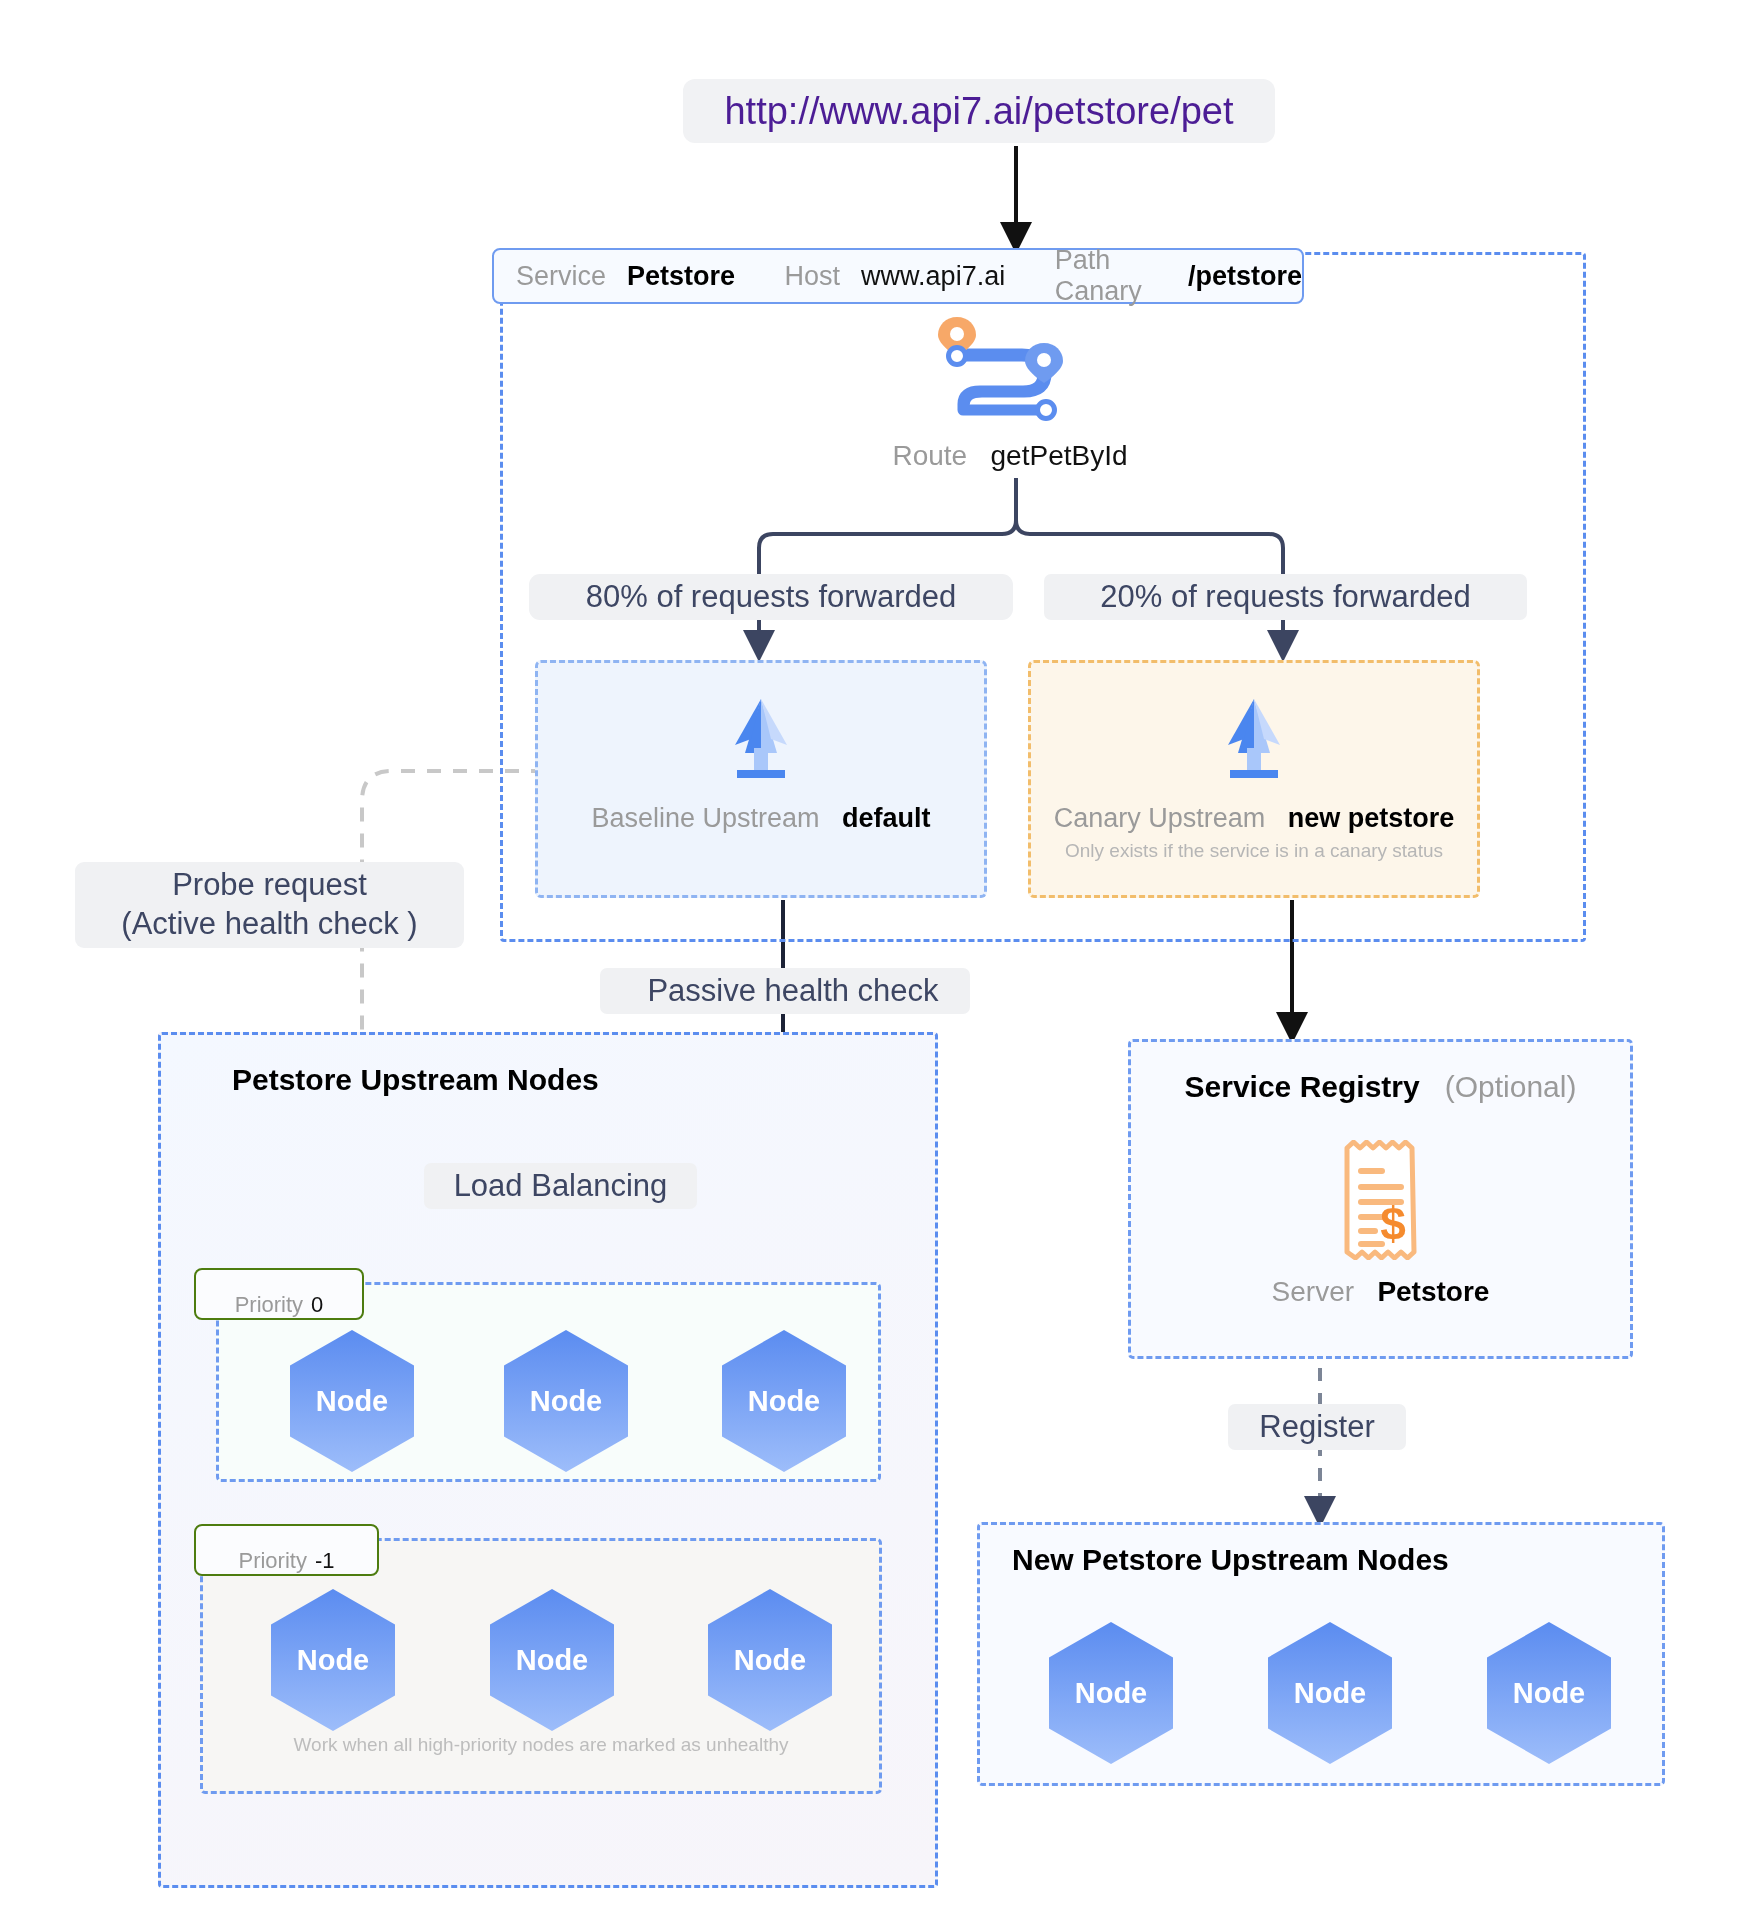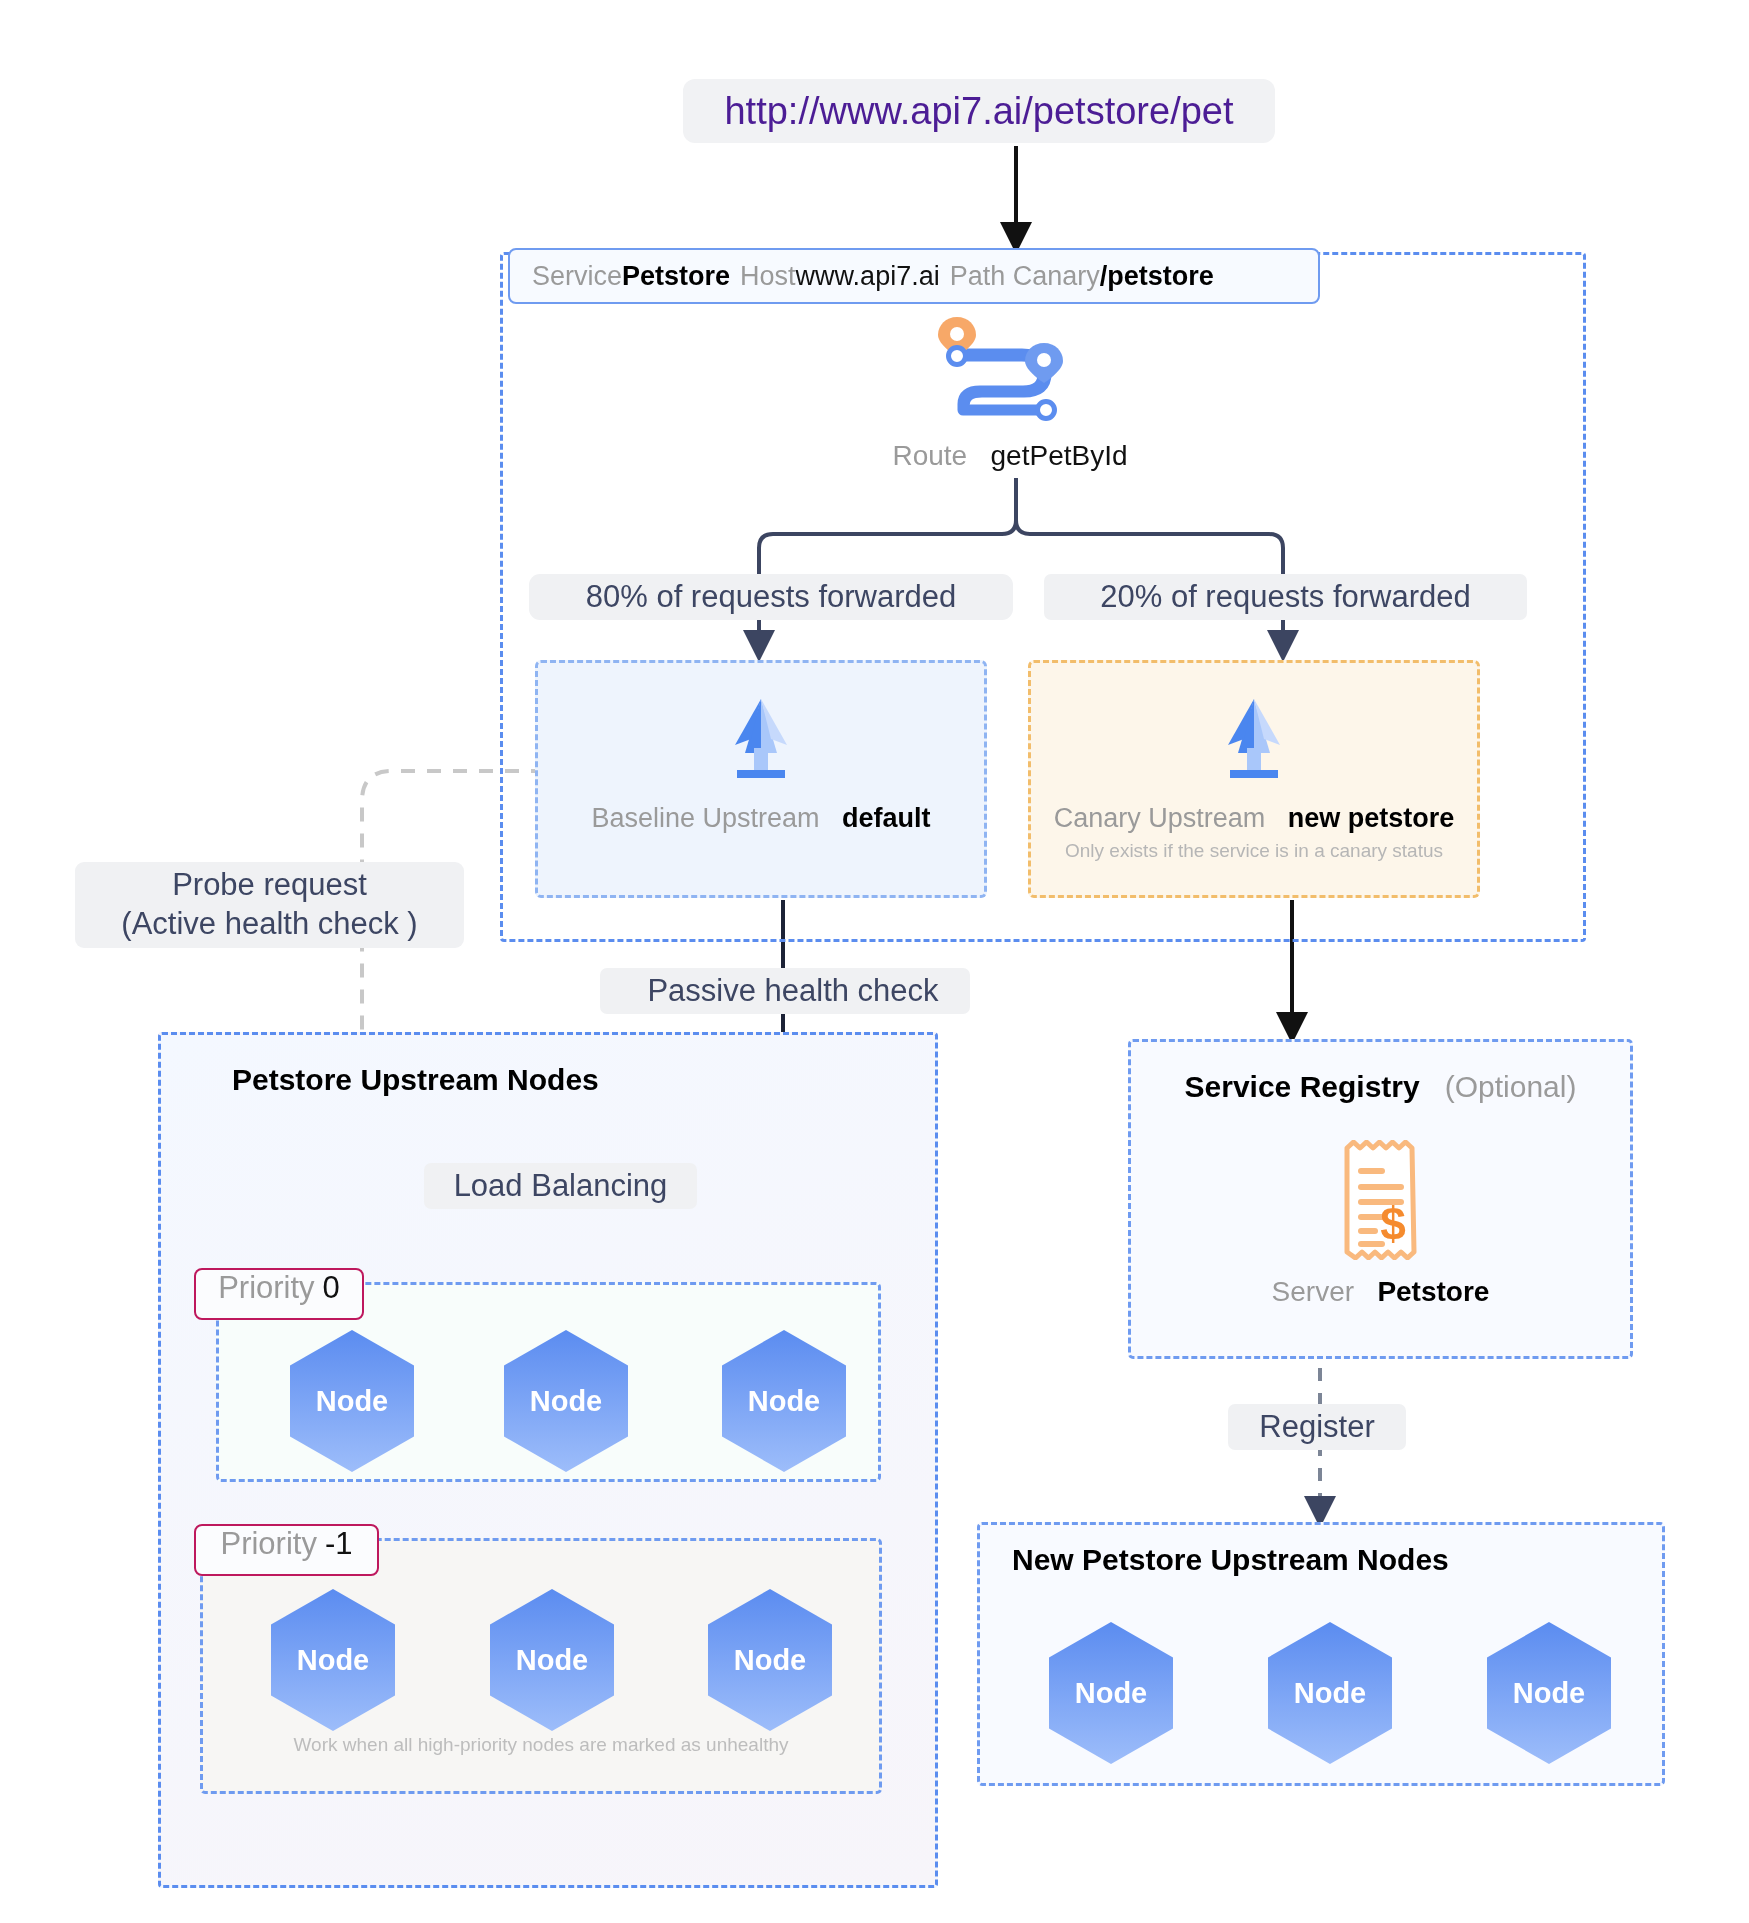--- a/index.html
+++ b/index.html
@@ -38,24 +38,23 @@
   }
 
   
   #service-header {
     position: absolute;
     left: 492px; top: 248px; width: 812px; height: 56px;
     border: 2px solid #6f9bf0;
     border-radius: 8px;
     background: #f7faff;
     display: flex; align-items: center;
-    padding-left: 22px; gap: 0;
+    padding-left: 22px; gap: 21px;
     font-size: 27px;
     z-index: 6;
-    margin-left: 16px;
   }
   .lbl-muted { color: #9a9a9a; }
   .lbl-strong { color: #000; font-weight: bold; }
   .lbl-plain  { color: #111; }
   .sp { display:inline-block; width: 10px; }
 
   
   #route-icon { position: absolute; left: 930px; top: 312px; width: 140px; height: 110px; }
   #route-label {
     position: absolute; left: 880px; top: 440px; width: 260px;
@@ -121,23 +120,23 @@
 
   
   .priority-box {
     position: absolute; border: 3px dashed #6f9bf0; border-radius: 5px;
   }
   #priority0-box { left: 216px; top: 1282px; width: 665px; height: 200px; background: #f8fdfb; }
   #priority1-box { left: 200px; top: 1538px; width: 682px; height: 256px; background: #f7f6f4; }
 
   .priority-tag {
     position: absolute;
-    border: 2px solid #be185d; border-radius: 8px; background: #fbfcfe;
-    display: flex; align-items: flex-start; justify-content: center;
-    font-size: 31px; white-space: nowrap; z-index: 5;
+    border: 2px solid #4d7c0f; border-radius: 8px; background: #fbfcfe;
+    display: flex; align-items: flex-end; justify-content: center;
+    font-size: 22px; white-space: nowrap; z-index: 5;
   }
   #priority0-tag { left: 194px; top: 1268px; width: 170px; height: 52px; }
   #priority1-tag { left: 194px; top: 1524px; width: 185px; height: 52px; }
   .pt-label { color: #9a9a9a; }
   .pt-value { color: #111; margin-left: 8px; }
 
   
   .node {
     position: absolute; width: 124px; height: 142px;
     display: flex; align-items: center; justify-content: center;

